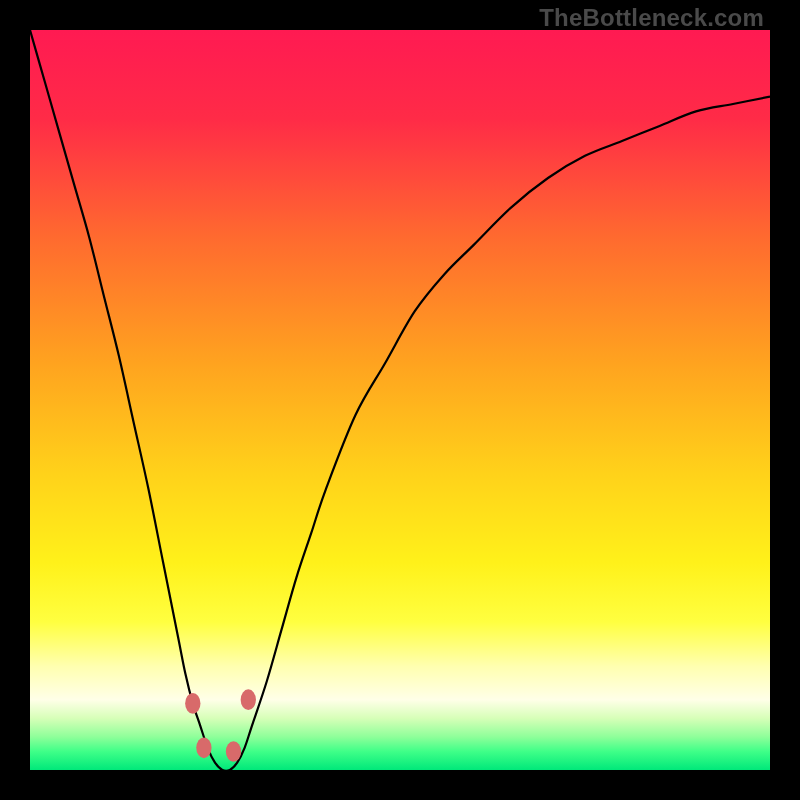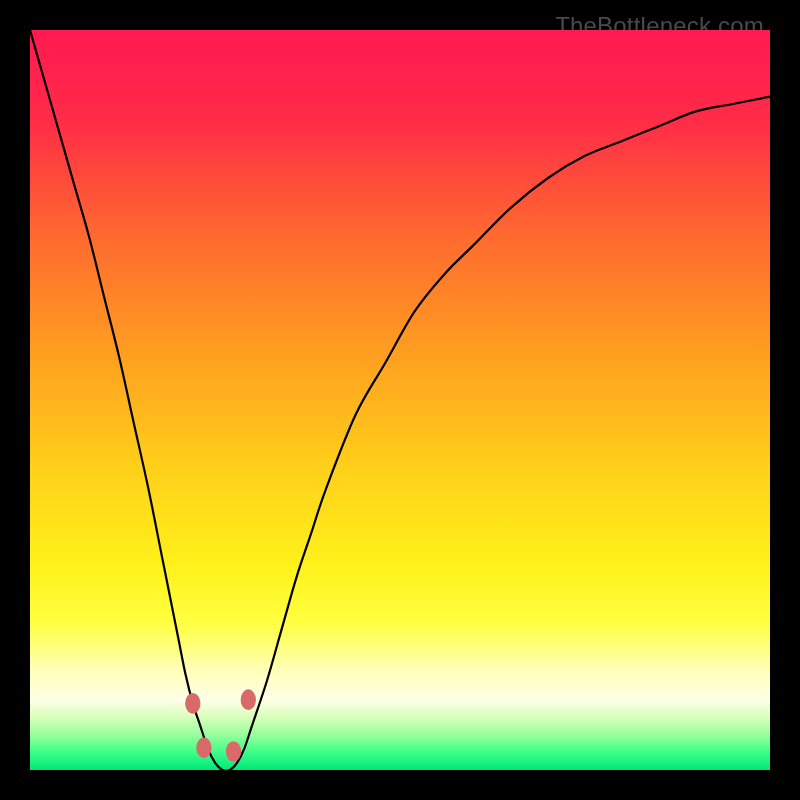--- a/index.html
+++ b/index.html
@@ -21,25 +21,25 @@
   }
   .plot-area {
     position: absolute;
     left: 0;
     top: 0;
     width: 740px;
     height: 740px;
   }
   .watermark {
     position: absolute;
-    top: 12px;
+    top: 4px;
     right: 36px;
     color: #4a4a4a;
     font-size: 24px;
-    font-weight: 400;
+    font-weight: 700;
     letter-spacing: 0.2px;
   }
 </style>
 </head>
 <body>
 
 <div class="watermark">TheBottleneck.com</div>
 
 <div class="frame">
   <svg class="plot-area" viewBox="0 0 740 740" preserveAspectRatio="none">

